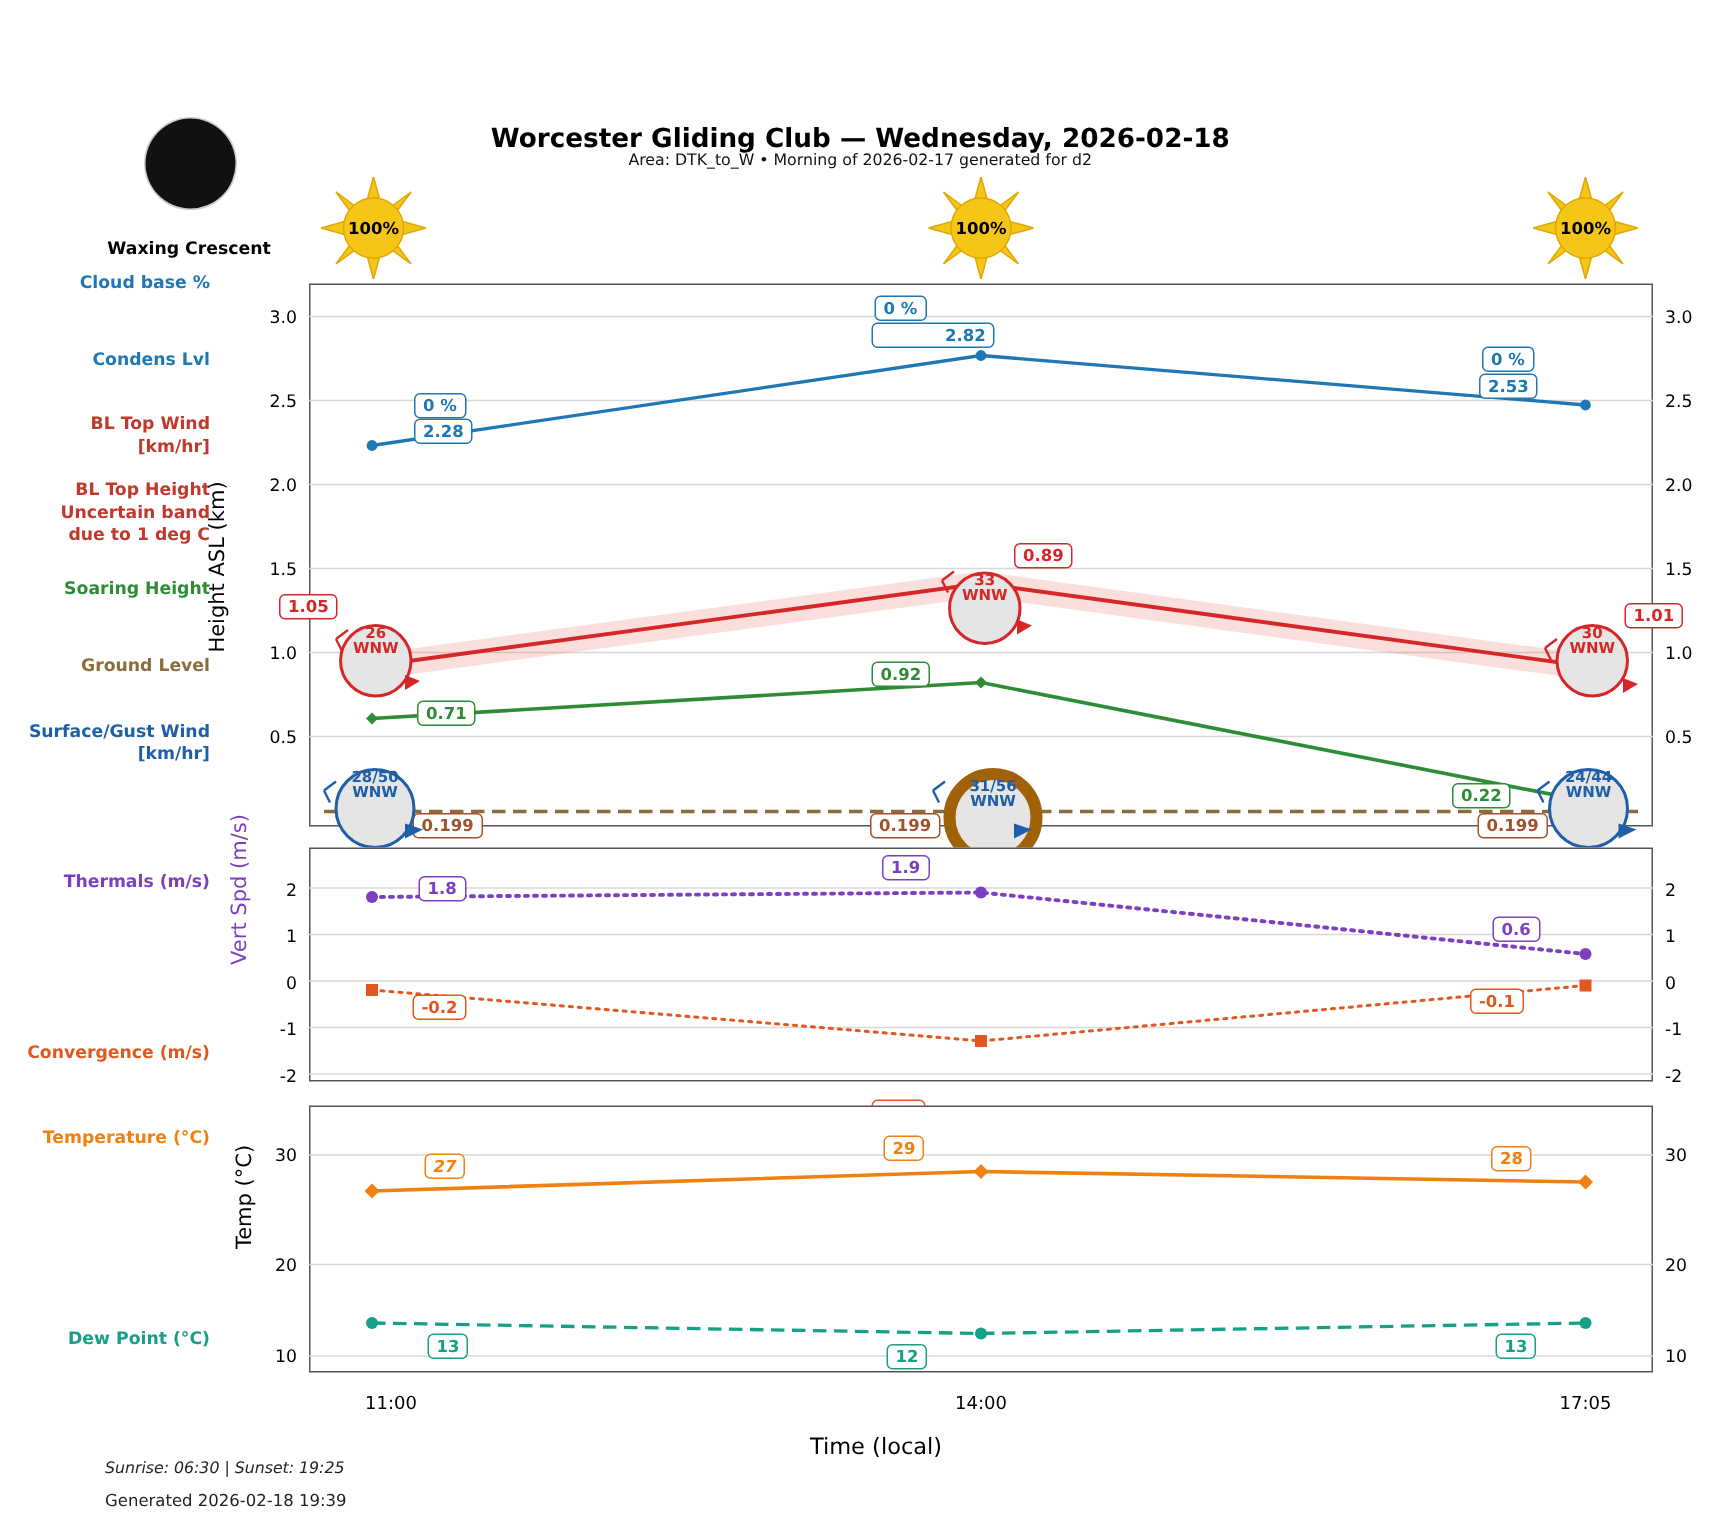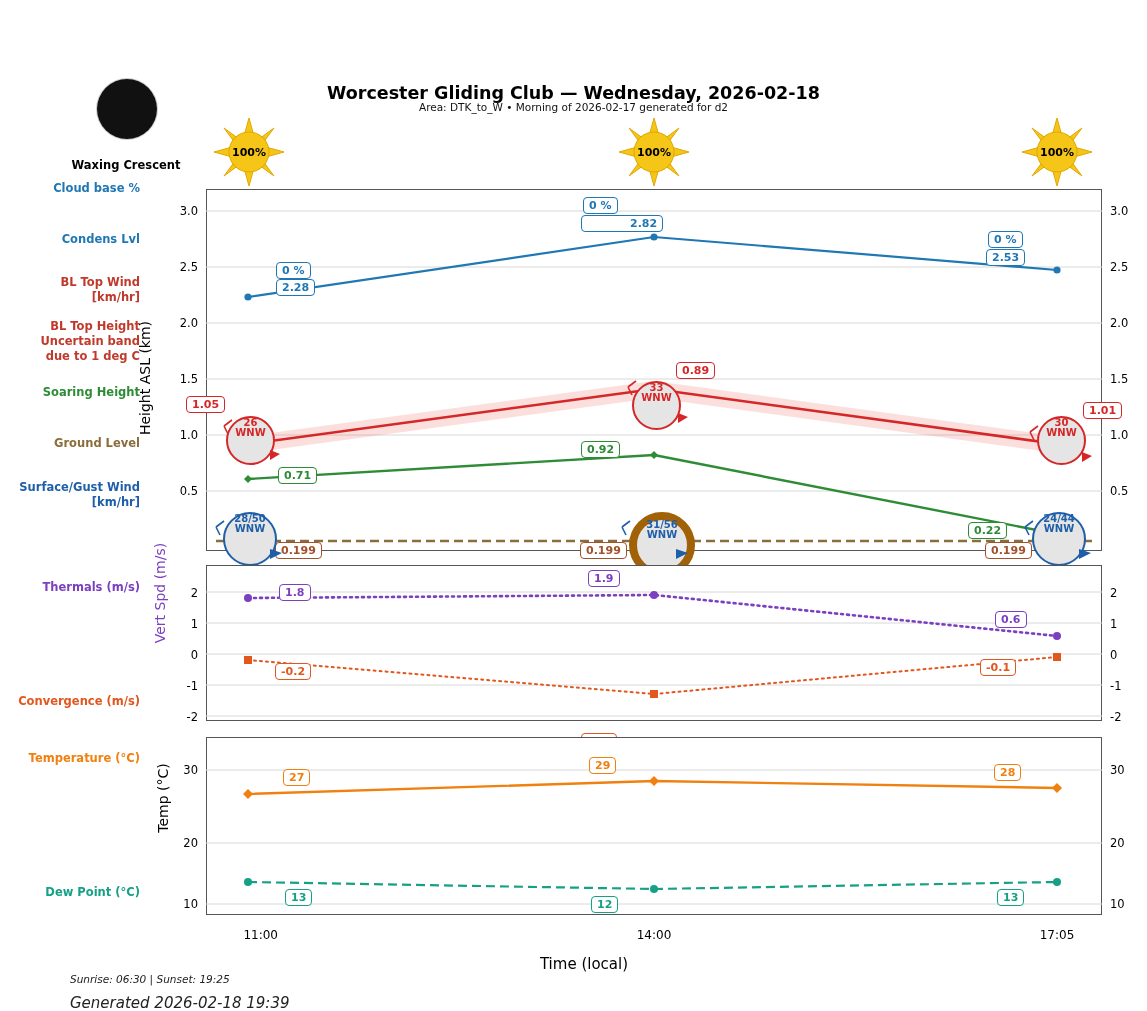--- a/index.html
+++ b/index.html
@@ -7,21 +7,21 @@
   .abs{position:absolute;}
   .ttl{font-size:17.5px;font-weight:bold;text-align:center;width:100%;left:0;top:83px;}
   .sub{font-size:10.5px;text-align:center;width:100%;left:0;top:101px;color:#111;}
   .moonlbl{font-size:11.5px;font-weight:bold;text-align:center;width:180px;left:36px;top:158px;}
   .lleg{font-size:11.5px;font-weight:bold;text-align:right;width:185px;}
   .axlabel{font-size:14px;font-weight:normal;}
   .tick{font-size:11.5px;}
   .panel{position:absolute;border:1px solid #555;background:#fff;box-sizing:border-box;}
   .badge{position:absolute;font-size:11px;font-weight:bold;background:#fff;border-radius:4px;padding:1px 5px;white-space:nowrap;}
   .foot1{font-size:10.5px;font-style:italic;color:#222;}
-  .foot2{font-size:15px;font-style:italic;color:#222;text-align:center;}
+  .foot2{font-size:11px;color:#222;text-align:center;}
   .xt{font-size:12px;}
   .windcirc{position:absolute;border-radius:50%;background:#e5e5e5;display:flex;align-items:center;justify-content:flex-start;flex-direction:column;}
   .wtxt{font-size:10px;font-weight:bold;line-height:10px;text-align:center;}
   .suntxt{font-size:11px;font-weight:bold;fill:#000;}
 </style>
 </head>
 <body>
 
 <div class="abs ttl">Worcester Gliding Club — Wednesday, 2026-02-18</div>
 <div class="abs sub">Area: DTK_to_W • Morning of 2026-02-17 generated for d2</div>
@@ -263,21 +263,21 @@
     <circle cx="851" cy="145" r="4" fill="#16a085"></circle>
 </svg>
 
 <div class="abs tick" style="left:166px;top:763px;width:32px;text-align:right;">30</div>
 <div class="abs tick" style="left:166px;top:836px;width:32px;text-align:right;">20</div>
 <div class="abs tick" style="left:166px;top:897px;width:32px;text-align:right;">10</div>
 <div class="abs tick" style="left:1110px;top:763px;">30</div>
 <div class="abs tick" style="left:1110px;top:836px;">20</div>
 <div class="abs tick" style="left:1110px;top:897px;">10</div>
 
-<div class="badge" style="left:283px;top:769px;color:#f08010;border:1.4px solid #f08010;">27</div>
+<div class="badge" style="left:283px;top:769px;color:#f08010;border:1.4px solid #f08010;font-style:italic;">27</div>
 <div class="badge" style="left:589px;top:757px;color:#f08010;border:1.4px solid #f08010;">29</div>
 <div class="badge" style="left:994px;top:764px;color:#f08010;border:1.4px solid #f08010;">28</div>
 
 <div class="badge" style="left:285px;top:889px;color:#16a085;border:1.4px solid #16a085;">13</div>
 <div class="badge" style="left:591px;top:896px;color:#16a085;border:1.4px solid #16a085;">12</div>
 <div class="badge" style="left:997px;top:889px;color:#16a085;border:1.4px solid #16a085;">13</div>
 
 <div class="abs xt" style="left:218px;top:928px;width:60px;text-align:right;">11:00</div>
 <div class="abs xt" style="left:624px;top:928px;width:60px;text-align:center;">14:00</div>
 <div class="abs xt" style="left:1027px;top:928px;width:60px;text-align:center;">17:05</div>

